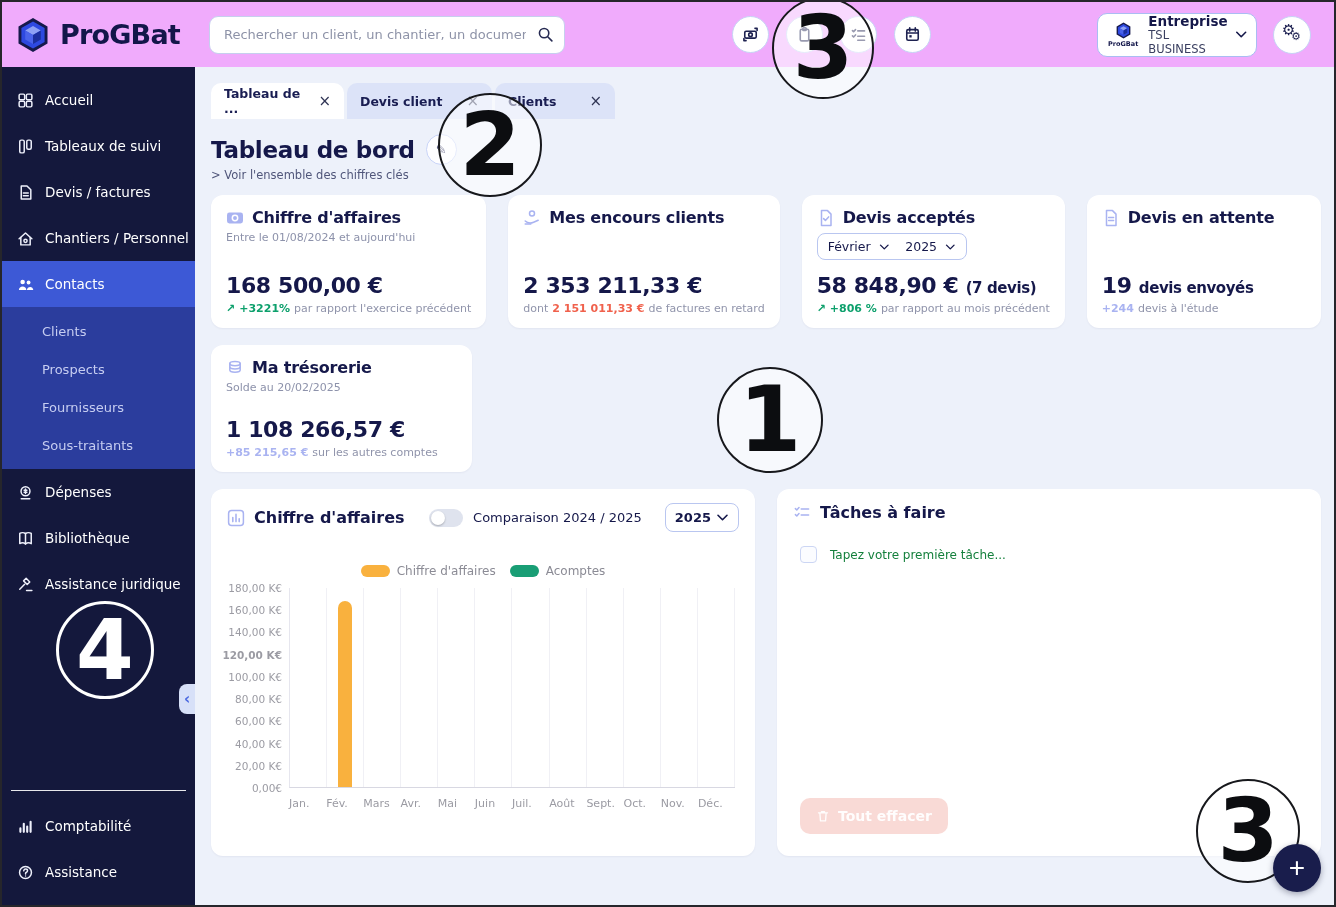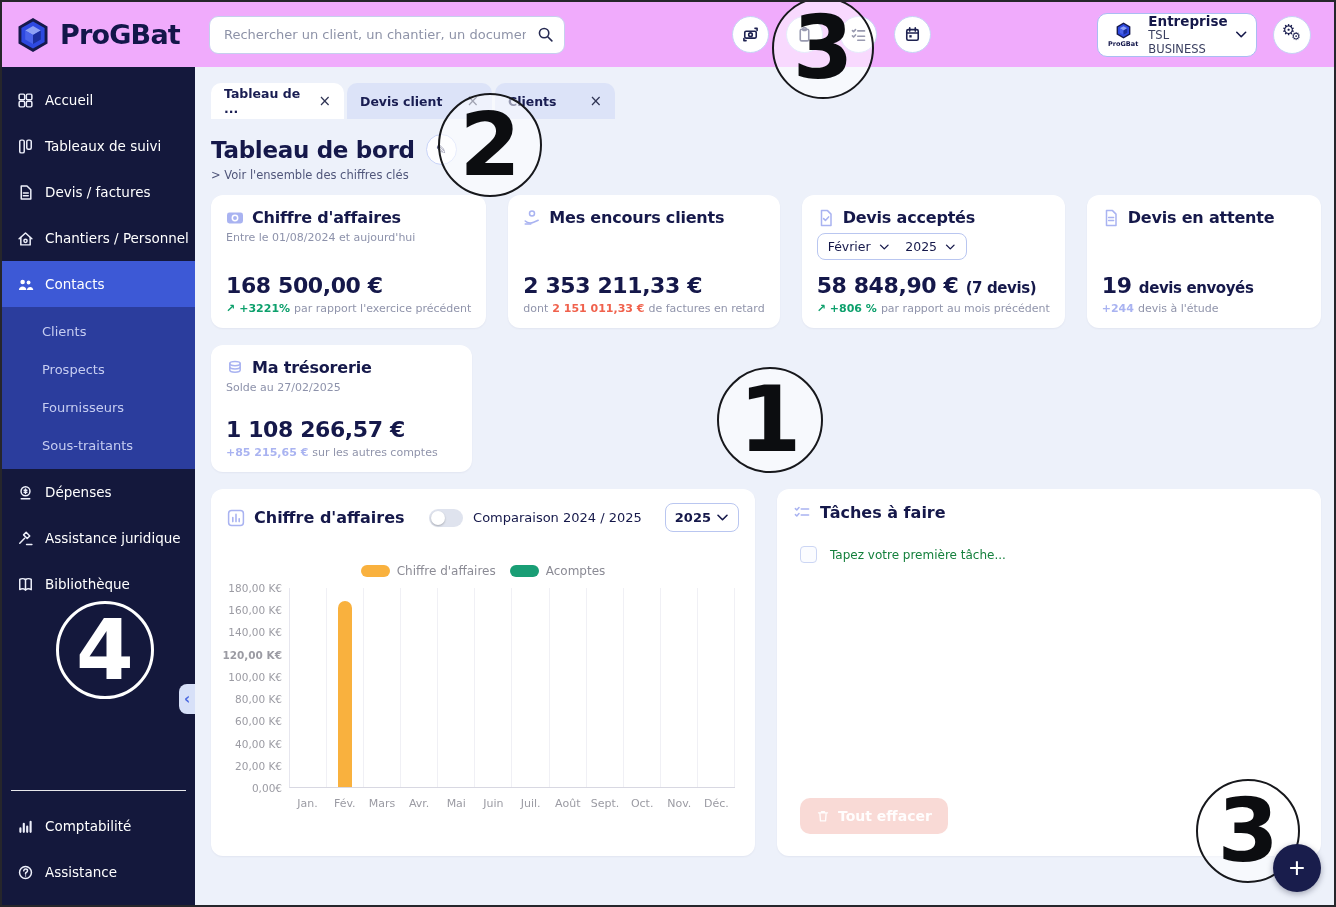--- a/index.html
+++ b/index.html
@@ -86,21 +86,21 @@
   .lswatch { width:29px; height:12px; border-radius:6px; background:#ccc; }
 
   .chart { display:flex; margin-top:10px; }
   .yaxis { position:relative; width:62px; height:200px; font-size:10.5px; color:#9b9ba3; flex-shrink:0; }
   .ytick { position:absolute; right:7px; white-space:nowrap; line-height:11px; }
   .plotwrap { flex:1; padding-right:4px; }
   .cells { display:flex; height:200px; border-left:1px solid #e6e6ee; border-bottom:1px solid #d8d8e2; }
   .cell { flex:1; position:relative; border-right:1px solid #f0f0f5; }
   .bar { position:absolute; bottom:0; left:50%; transform:translateX(-50%); width:14px; border-radius:7px 7px 0 0; }
   .xlabels { display:flex; margin-top:9px; font-size:11px; color:#9b9ba3; }
-  .xlabel { flex:1; text-align:center; }
+  .xlabel { flex:1; }
 
   .task-row { display:flex; align-items:center; gap:13px; margin-top:24px; padding-left:7px; }
   .checkbox { width:17px; height:17px; border:1.5px solid #ccd6f4; border-radius:4px; background:#fbfcff; cursor:pointer; flex-shrink:0; }
   .task-text { font-size:12px; color:#15803d; }
   .clear-btn { margin-top:auto; align-self:flex-start; background:#F9DAD6; border:none; border-radius:10px; height:36px; padding:0 16px; display:flex; align-items:center; gap:8px; font-size:14px; font-weight:700; color:rgba(255,255,255,0.95); font-family:inherit; cursor:default; margin-left:7px; margin-bottom:8px; }
   .clear-btn svg { width:14px; height:14px; }
 
   .fab { position:absolute; right:13px; bottom:13px; width:48px; height:48px; border-radius:50%; background:#191D4C; color:#fff; font-size:28px; font-weight:400; display:flex; align-items:center; justify-content:center; z-index:60; border:none; cursor:pointer; line-height:1; box-shadow:0 2px 6px rgba(10,12,40,0.35); }
 
   
@@ -260,35 +260,35 @@
             <circle cx="8" cy="6.8" r="4.2"></circle>
             <path d="M8 4.6v4.4M6.7 5.9h2.6M6.7 7.7h2.6"></path>
             <path d="M4 13.8h8"></path>
           </svg>
         </span>
       <span>Dépenses</span>
     </div>
     <div class="srow">
       <span class="sicon">
           <svg class="stroke" viewBox="0 0 16 16" style="stroke-width:1.4">
+            <path d="M8 3.4C6.6 2.2 4 2.2 2.6 3.2v9.6C4 12 6.6 12 8 13.2c1.4-1.2 4-1.2 5.4-.4V3.2C12 2.2 9.4 2.2 8 3.4z"></path>
+            <path d="M8 3.4v9.8"></path>
+          </svg>
+        </span>
+      <span>Bibliothèque</span>
+    </div>
+    <div class="srow">
+      <span class="sicon">
+          <svg class="stroke" viewBox="0 0 16 16" style="stroke-width:1.4">
             <path d="M8.6 2.2l3.4 3.4-2.4 2.4-3.4-3.4z"></path>
             <path d="M7.2 7.8L2.6 12.4"></path>
             <path d="M9 13.6h5"></path>
           </svg>
         </span>
       <span>Assistance juridique</span>
-    </div>
-    <div class="srow">
-      <span class="sicon">
-          <svg class="stroke" viewBox="0 0 16 16" style="stroke-width:1.4">
-            <path d="M8 3.4C6.6 2.2 4 2.2 2.6 3.2v9.6C4 12 6.6 12 8 13.2c1.4-1.2 4-1.2 5.4-.4V3.2C12 2.2 9.4 2.2 8 3.4z"></path>
-            <path d="M8 3.4v9.8"></path>
-          </svg>
-        </span>
-      <span>Bibliothèque</span>
     </div>
     <div class="sidebar-bottom">
       <div class="sdivider"></div>
       <div class="srow">
         <span class="sicon">
             <svg class="stroke" viewBox="0 0 16 16" style="stroke-width:2">
               <path d="M3.2 13V9.8M6.4 13V5.4M9.6 13V8M12.8 13V3.6"></path>
             </svg>
           </span>
         <span>Comptabilité</span>
@@ -429,21 +429,21 @@
         <div class="card-head">
           <span class="cicon">
               <svg class="stroke" viewBox="0 0 18 18">
                 <ellipse cx="9" cy="4.6" rx="5.2" ry="2.1"></ellipse>
                 <path d="M3.8 4.6v3.2c0 1.2 2.3 2.1 5.2 2.1s5.2-.9 5.2-2.1V4.6"></path>
                 <path d="M3.8 7.9v3.2c0 1.2 2.3 2.1 5.2 2.1s5.2-.9 5.2-2.1V7.9"></path>
               </svg>
             </span>
           <span>Ma trésorerie</span>
         </div>
-        <div class="card-sub">Solde au 27/02/2025</div>
+        <div class="card-sub">Solde au 20/02/2025</div>
         <div class="card-bottom">
           <div class="card-value">1 108 266,57 €</div>
           <div class="card-foot">
             <span class="lav">+85 215,65 €</span>
             <span>sur les autres comptes</span>
           </div>
         </div>
       </div>
     </div>
 

